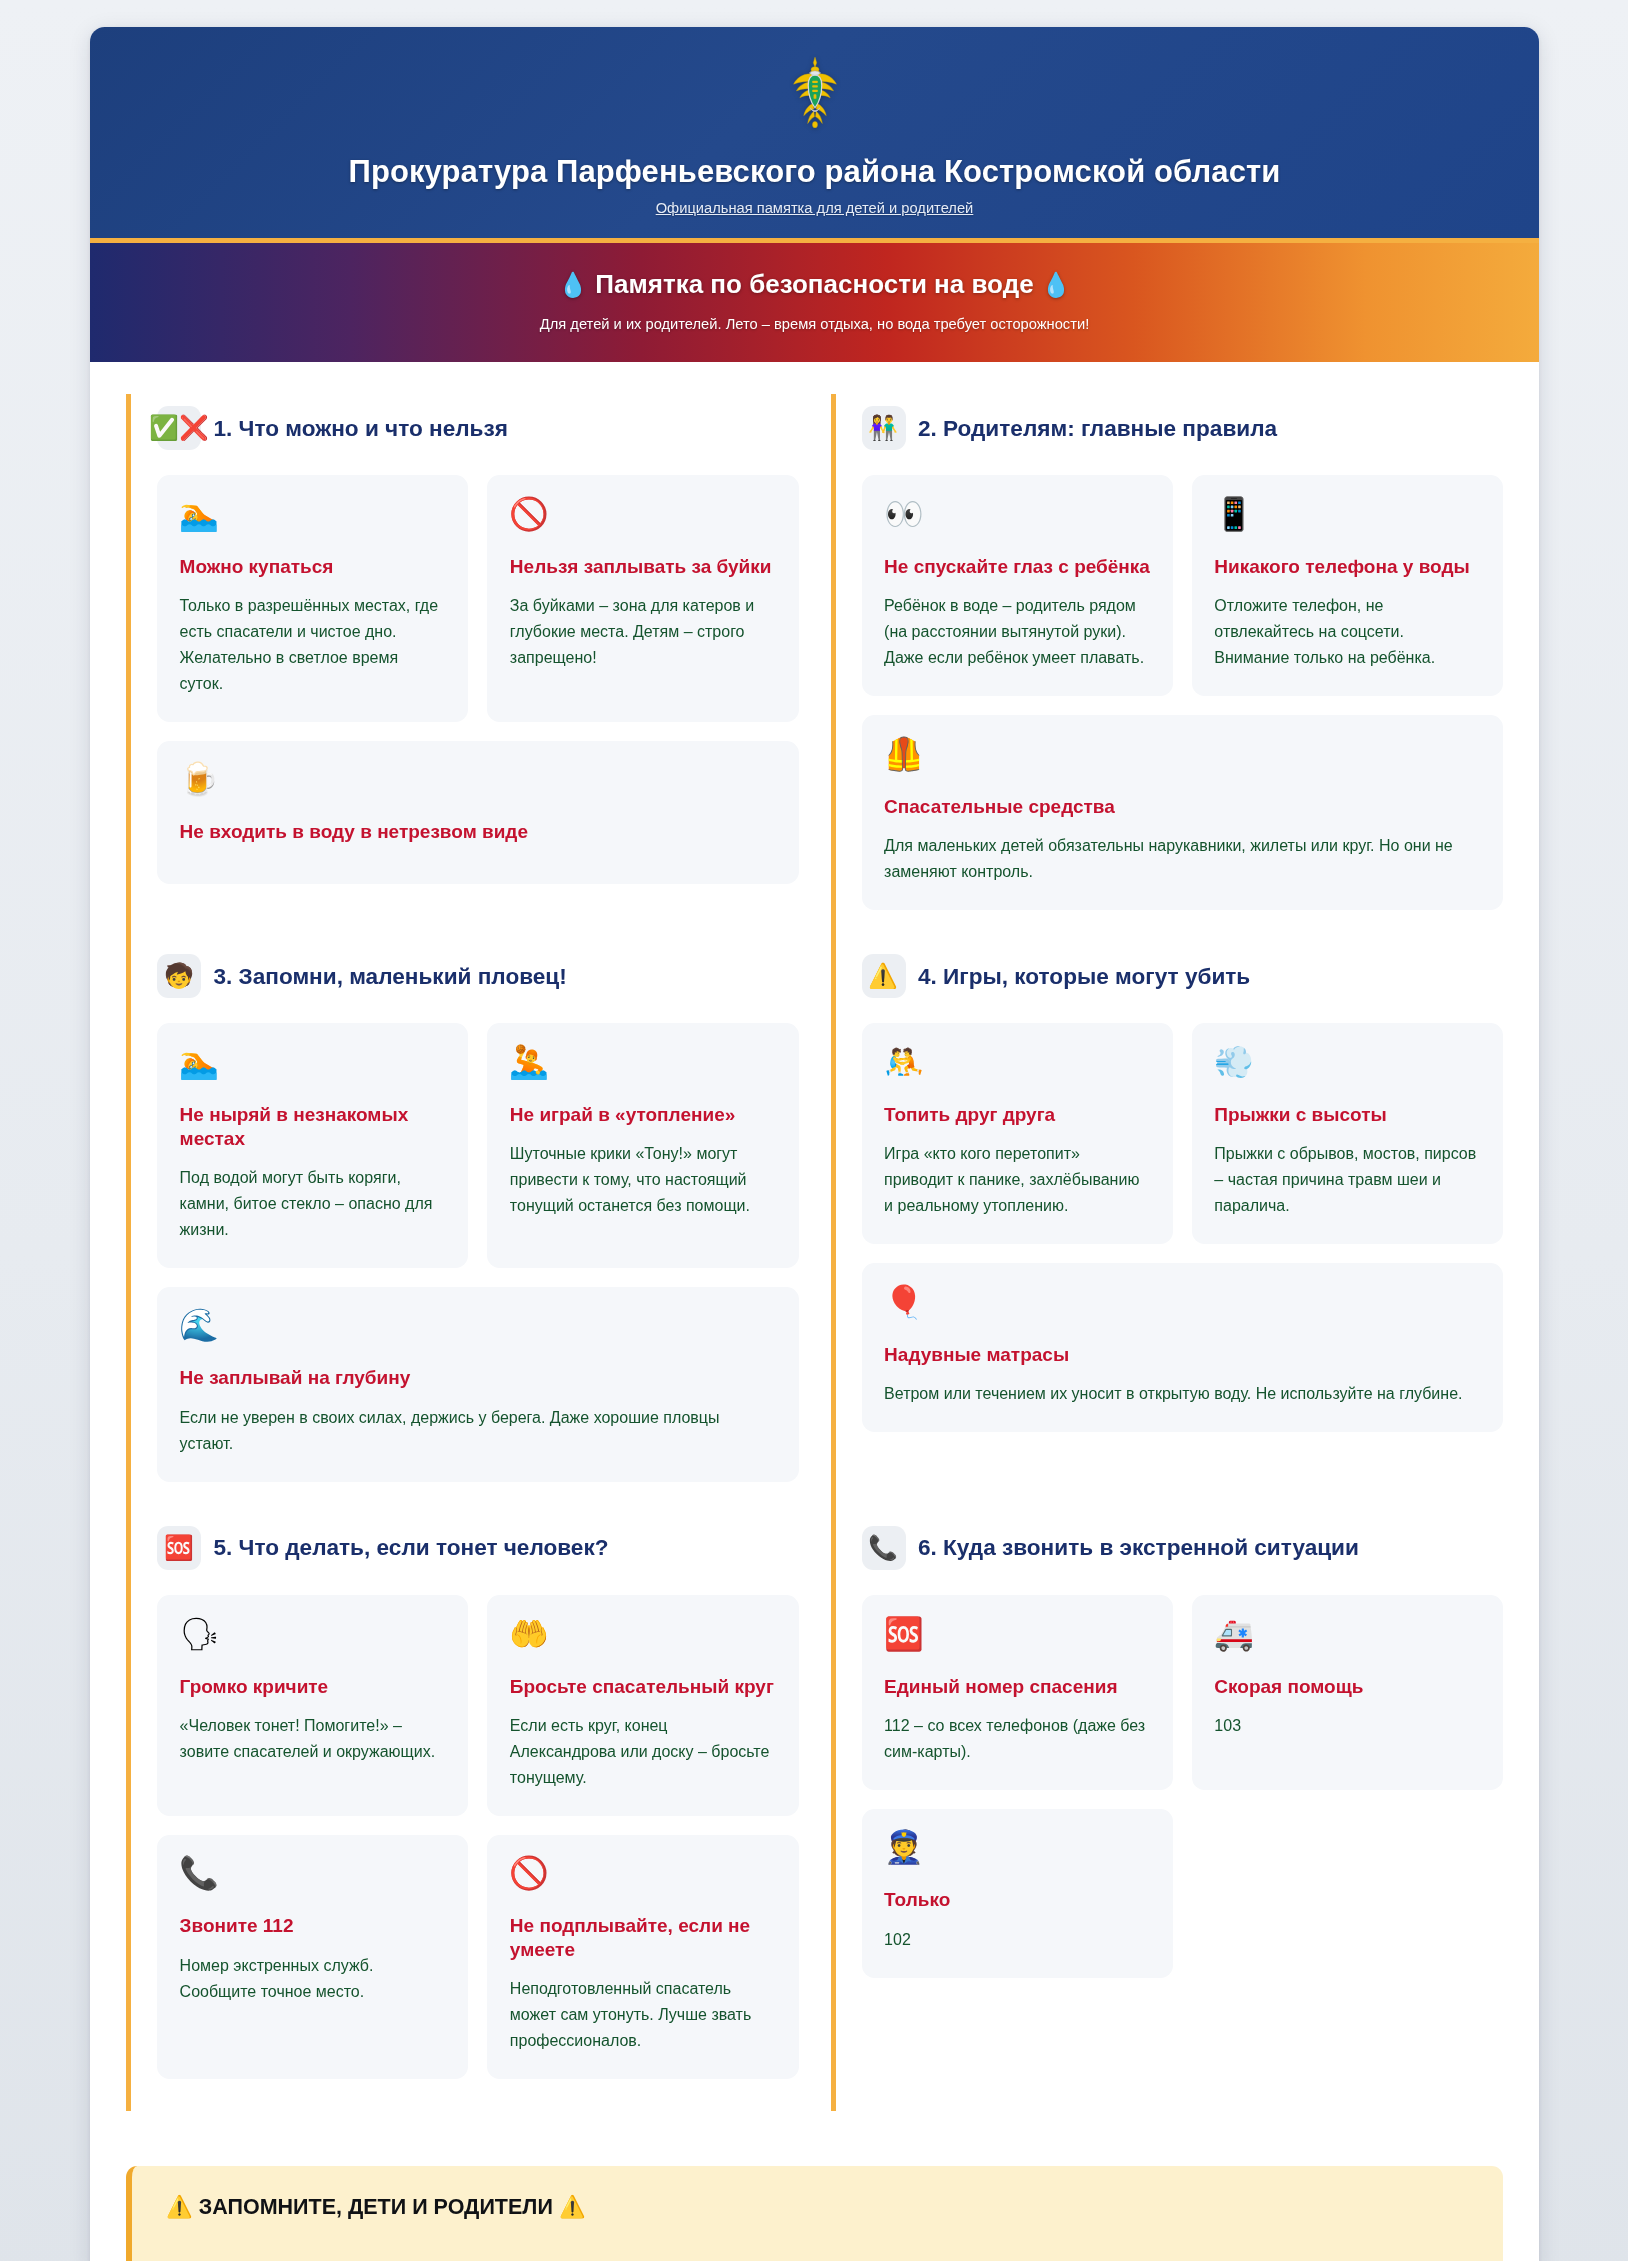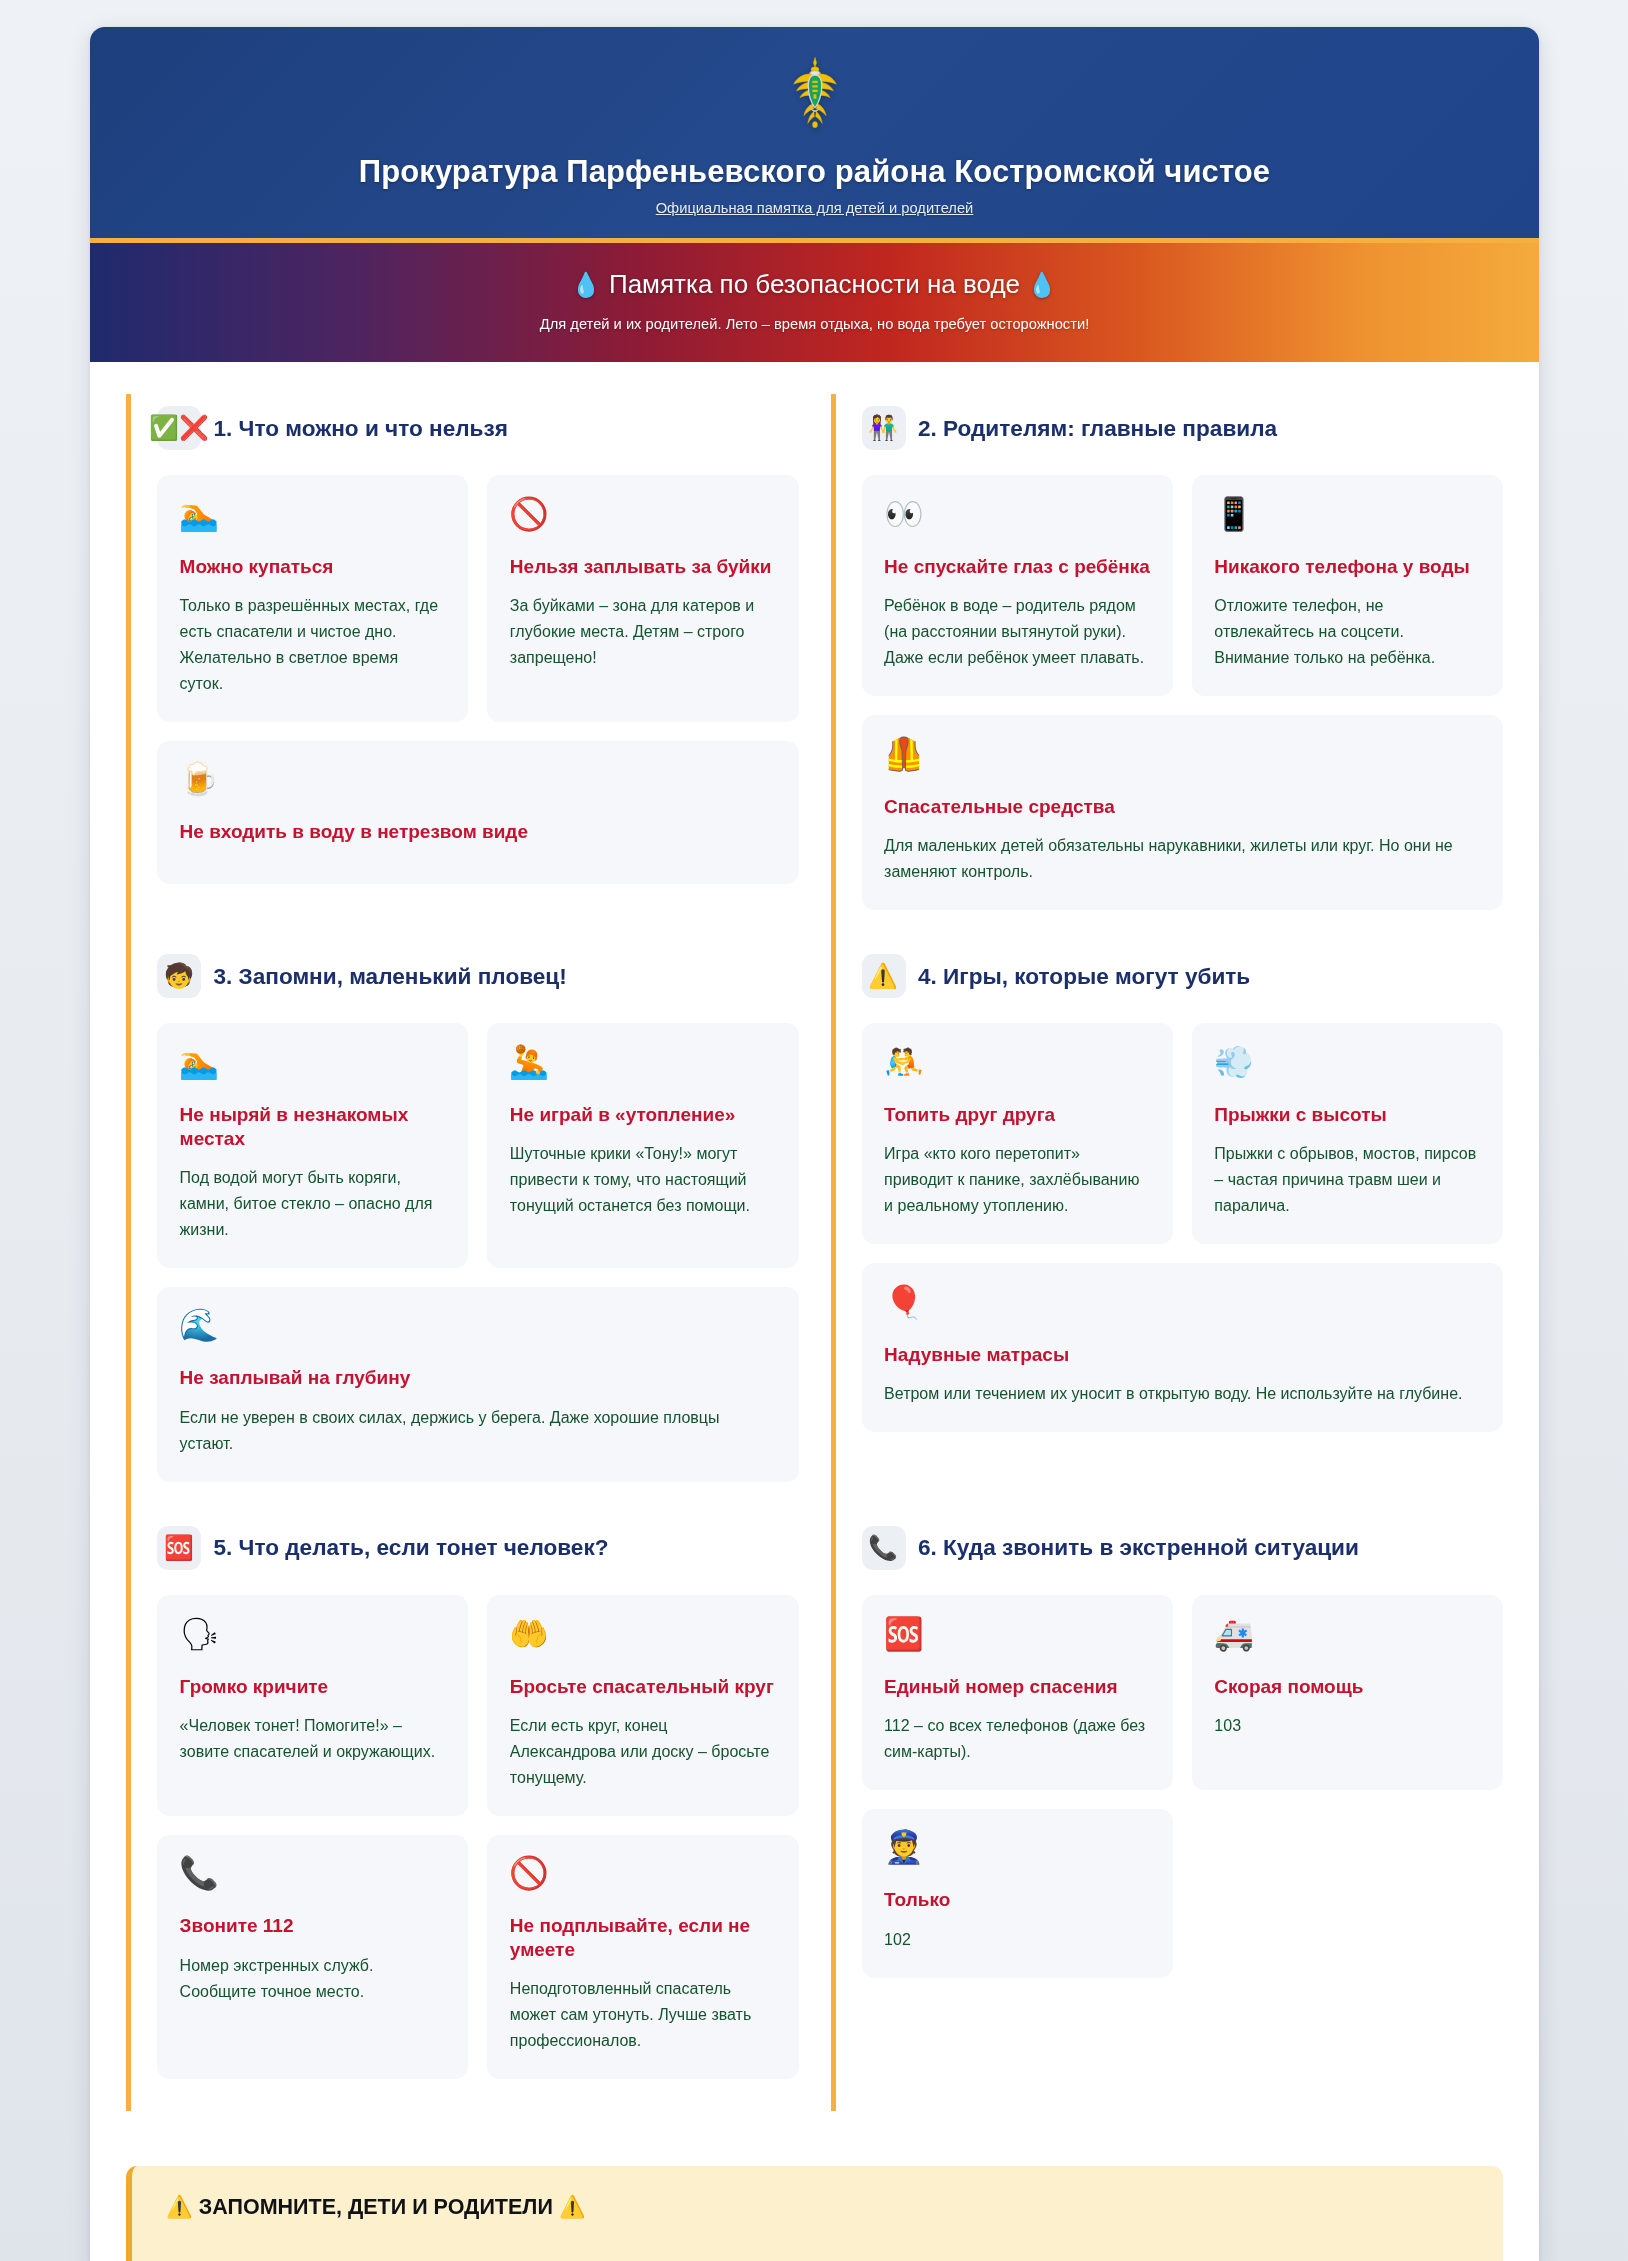--- a/index.html
+++ b/index.html
@@ -42,21 +42,21 @@
     text-shadow:0 0.6px 1.7px rgba(0,0,0,.3);
     text-decoration:underline;
   }
 
   
   .banner{
     background:linear-gradient(90deg,#1f2a6e 0%,#4d2460 18%,#8e1b35 38%,#c0261f 55%,#d9561f 72%,#ef9230 88%,#f4ab3c 100%);
     padding:25px 34px 27px 34px;text-align:center;
   }
   .banner-title{
-    color:#fff;font-size:26px;font-weight:normal;line-height:1.25;
+    color:#fff;font-size:26px;font-weight:bold;line-height:1.25;
     text-shadow:0 1.1px 3.4px rgba(0,0,0,.35);
   }
   .banner-title .drop{font-size:24px;}
   .banner-sub{
     color:#fff;font-size:14.7px;margin-top:13.6px;line-height:1.4;
     text-shadow:0 0.6px 2.3px rgba(0,0,0,.3);
   }
 
   
   .content{padding:32px 36px 22.6px 36px;}
@@ -146,21 +146,21 @@
             <rect x="55" y="44" width="10" height="4" rx="1.2"></rect>
             <rect x="55" y="52" width="10" height="4" rx="1.2"></rect>
             <rect x="55" y="60" width="10" height="4" rx="1.2"></rect>
             <rect x="57.5" y="68" width="5" height="8" rx="1.5"></rect>
           </g>
 
           <path d="M50 30 q10 -7 20 0 q-10 9 -20 0 Z" fill="#e2e4e9" stroke="#b9bcc4" stroke-width="1"></path>
           <path d="M51 92 q9 10 18 0 q-9 14 -18 0 Z" fill="#e2e4e9" stroke="#b9bcc4" stroke-width="1"></path>
         </svg>
       </div>
-      <div class="gov-title">Прокуратура Парфеньевского района Костромской чистое</div>
+      <div class="gov-title">Прокуратура Парфеньевского района Костромской области</div>
       <div class="gov-sub">Официальная памятка для детей и родителей</div>
     </div>
 
     <div class="banner">
       <div class="banner-title">
         <span class="drop">💧</span>
         <span>Памятка по безопасности на воде</span>
         <span class="drop">💧</span>
       </div>
       <div class="banner-sub">Для детей и их родителей. Лето – время отдыха, но вода требует осторожности!</div>

